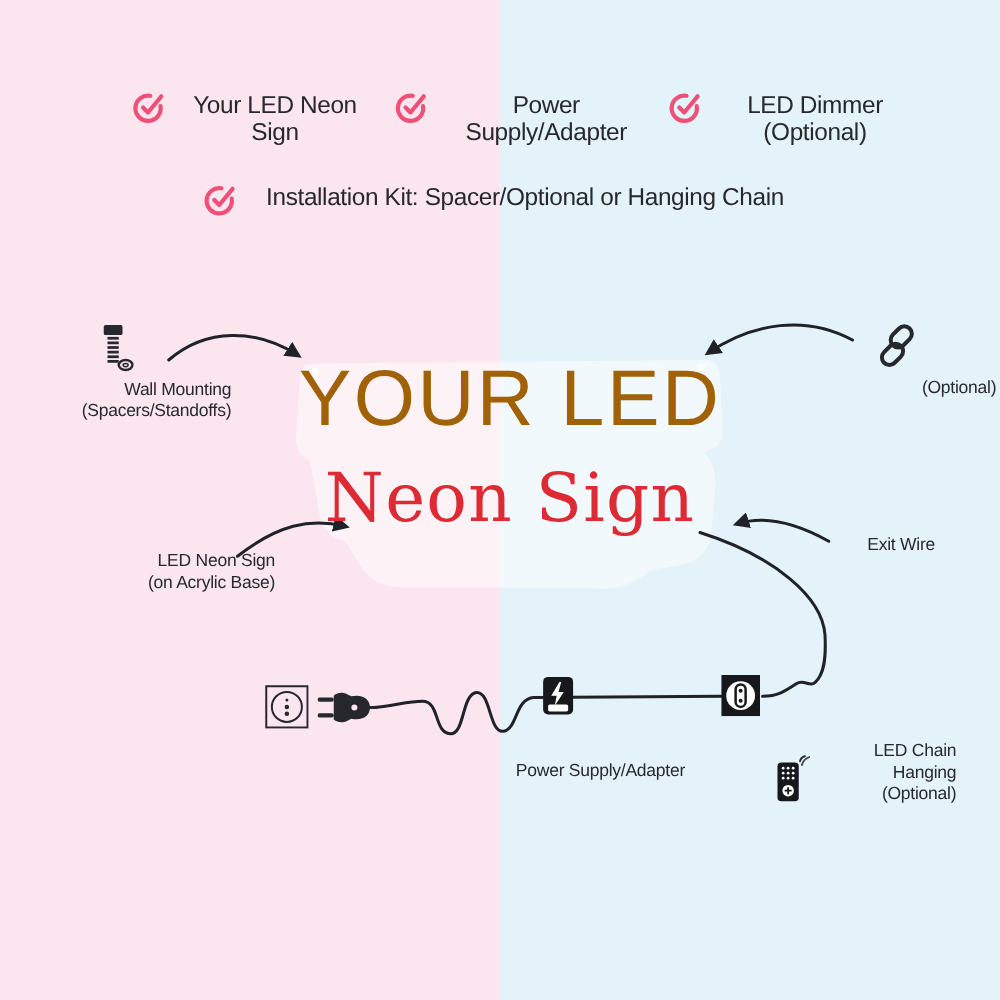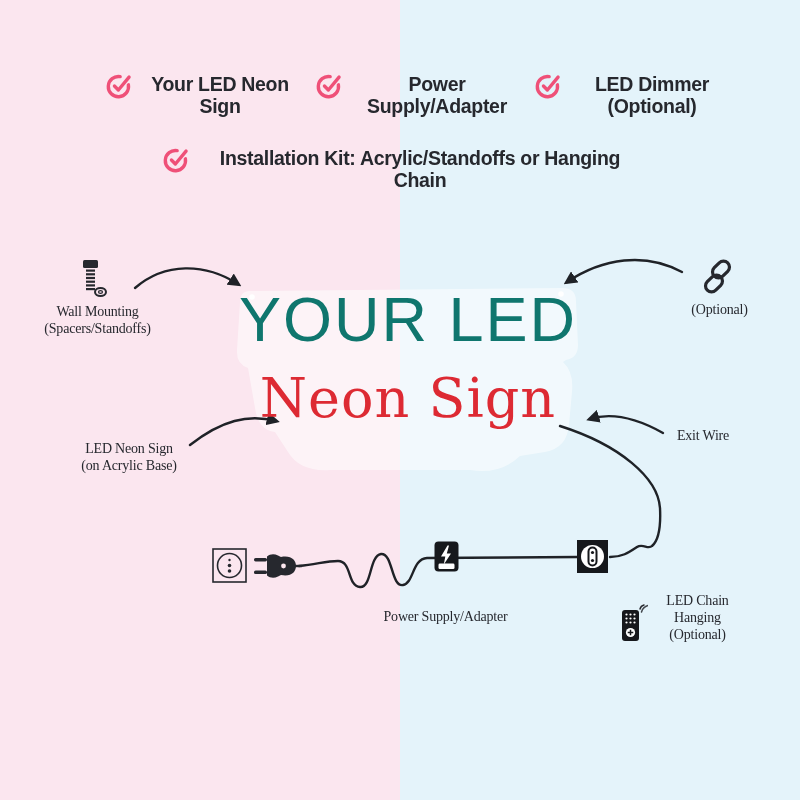--- a/index.html
+++ b/index.html
@@ -6,32 +6,32 @@
   .stage{
     position:relative;width:800px;height:800px;overflow:hidden;
     font-family:"Liberation Sans",sans-serif;color:#26282E;
   }
   .bg-half{position:absolute;top:0;height:800px;width:400px;}
   .bg-left{left:0;background:#FBE6EF;}
   .bg-right{left:400px;background:#E4F3FA;}
   .check-icon{position:absolute;width:27px;height:27px;z-index:3;}
   .check-label{
     position:absolute;z-index:3;text-align:center;
-    font-size:19.5px;line-height:22px;font-weight:700;letter-spacing:-0.3px;color:#26282E;
+    font-size:19.5px;line-height:22px;font-weight:400;letter-spacing:-0.3px;color:#26282E;
   }
 
   .callout{
-    position:absolute;z-index:3;text-align:center;
-    font-size:14px;line-height:17px;font-weight:500;letter-spacing:-0.2px;color:#26282E;font-family:Liberation Serif, serif;
+    position:absolute;z-index:3;text-align:right;
+    font-size:14px;line-height:17px;font-weight:500;letter-spacing:-0.2px;color:#26282E;
   }
   .callout span{display:block;}
 
   .sign-title{
     position:absolute;z-index:3;left:228px;top:288px;width:360px;text-align:center;
-    font-size:63px;font-weight:500;letter-spacing:2px;color:#0f766e;line-height:1;
+    font-size:63px;font-weight:500;letter-spacing:2px;color:#a16207;line-height:1;
   }
   .sign-subtitle{
     position:absolute;z-index:3;left:228px;top:372px;width:360px;text-align:center;
     font-family:"DejaVu Serif",serif;
     font-size:54px;color:#DD2A33;line-height:1;letter-spacing:1px;
   }
 
   .icon{position:absolute;z-index:2;}
   svg{display:block;}
   .overlay{position:absolute;left:0;top:0;z-index:1;}
@@ -91,21 +91,21 @@
     </svg>
   </span>
   <span class="check-label" style="left:582px;top:73px;width:140px">LED Dimmer (Optional)</span>
 
   <span class="check-icon" style="left:163px;top:146px">
     <svg width="27" height="27" viewBox="0 0 24 24" fill="none" stroke="#EF5078" stroke-width="3" stroke-linecap="round" stroke-linejoin="round">
       <path d="M 19.9 11.4 A 9 9 0 1 1 12.6 4.1"></path>
         <path d="M7.5 12.5 L11 16 L20.5 4.5"></path>
     </svg>
   </span>
-  <span class="check-label" style="left:200px;top:147px;width:440px">Installation Kit: Acrylic/Standoffs or Hanging Chain</span>
+  <span class="check-label" style="left:200px;top:147px;width:440px">Installation Kit: Spacer/Optional or Hanging Chain</span>
 
   <div class="sign-title">YOUR LED</div>
   <div class="sign-subtitle">Neon Sign</div>
 
   <div class="callout" style="left:10px;top:303px;width:175px">
     <span>Wall Mounting</span>
     <span>(Spacers/Standoffs)</span>
   </div>
 
   <div class="callout" style="left:642px;top:301px;width:155px">

